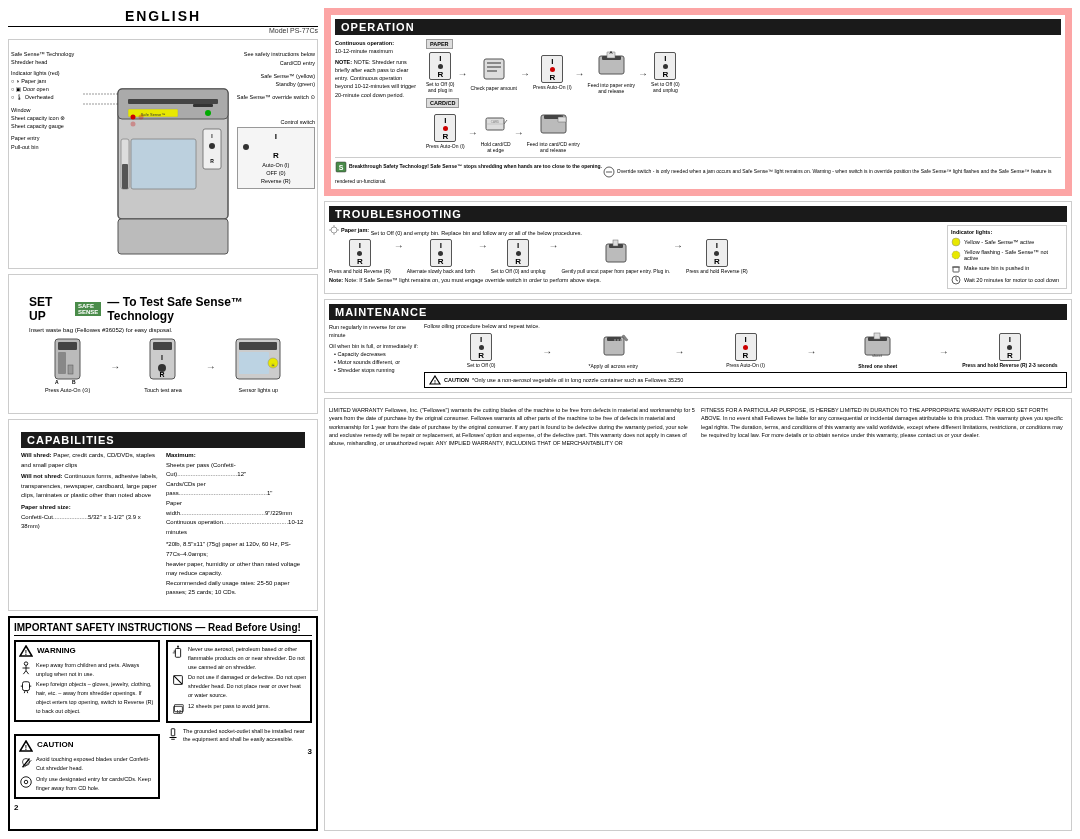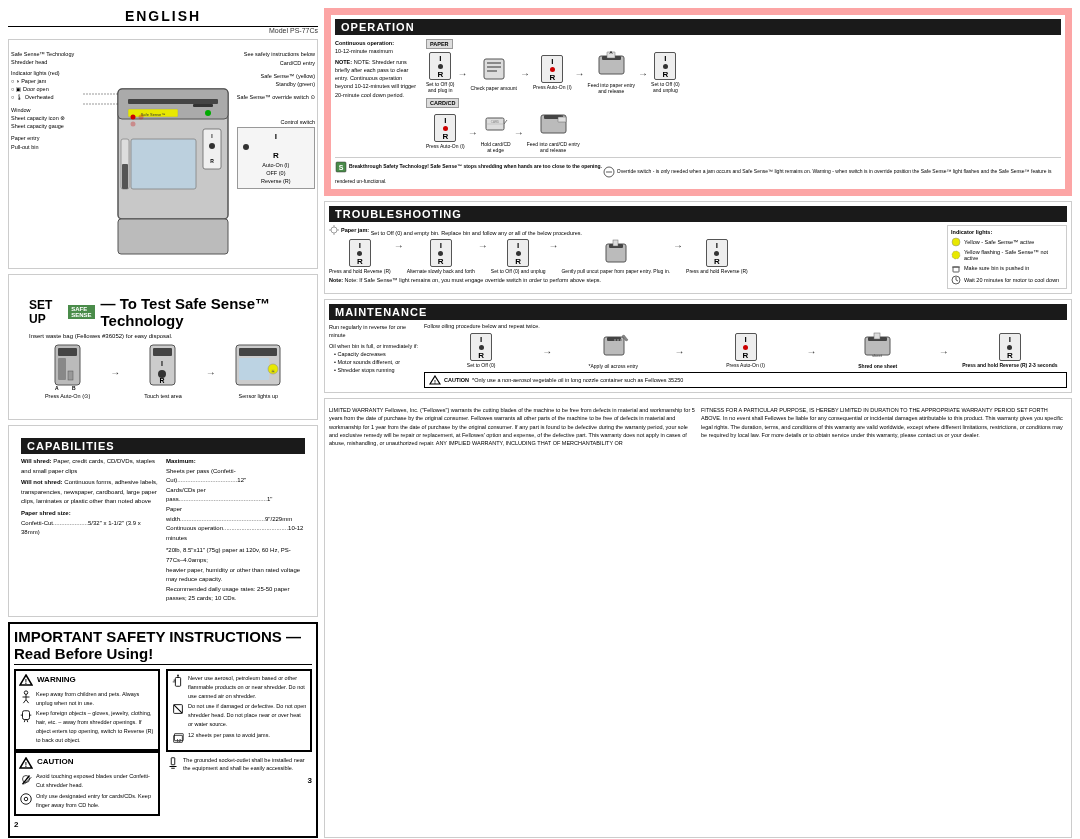--- a/index.html
+++ b/index.html
@@ -119,21 +119,21 @@
 
     .safe-sense-badge {
       background: #4a8c4a;
       color: #fff;
       font-size: 6px;
       padding: 1px 3px;
       font-weight: bold;
     }
 
     .setup-subtitle {
-      font-size: 15px;
+      font-size: 12px;
       font-weight: bold;
     }
 
     .setup-steps {
       display: flex;
       gap: 4px;
       justify-content: space-around;
       align-items: center;
       margin-top: 4px;
     }
@@ -171,31 +171,31 @@
     }
 
     
     .safety-section {
       border: 2px solid #000;
       padding: 4px;
       flex: 1;
     }
 
     .safety-title {
-      font-size: 15px;
+      font-size: 10px;
       font-weight: bold;
       margin-bottom: 4px;
       border-bottom: 1px solid #000;
       padding-bottom: 2px;
     }
 
     .warning-box {
       border: 2px solid #000;
       padding: 3px;
-      margin-bottom: 0;
+      margin-bottom: 12px;
     }
 
     .warning-header {
       display: flex;
       align-items: center;
       gap: 4px;
       font-weight: bold;
       font-size: 8px;
       margin-bottom: 3px;
     }

